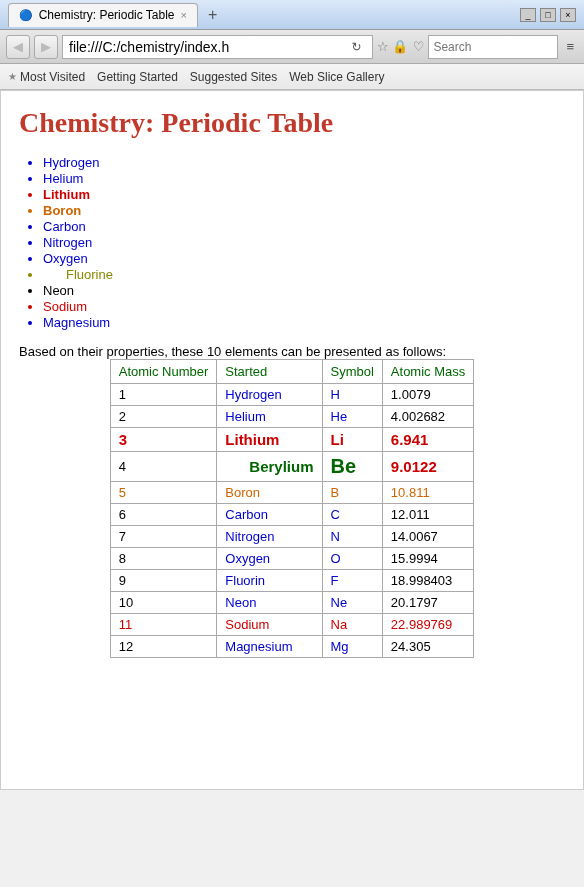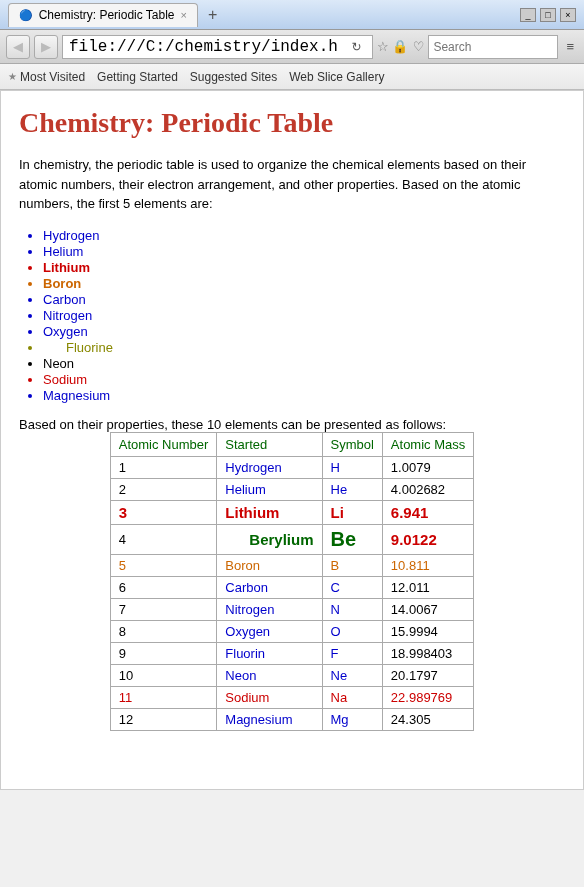--- a/index.html
+++ b/index.html
@@ -91,24 +91,23 @@
       border: 1px solid #aaa;
       padding: 0 6px;
       font-size: 12px;
       background: white;
       display: flex;
       align-items: center;
     }
     .address-input {
       border: none;
       outline: none;
-      font-size: 16px;
+      font-size: 14px;
       width: 100%;
       background: transparent;
-      font-family: Liberation Mono, monospace;
     }
     .refresh-btn {
       width: 20px;
       height: 24px;
       border: none;
       background: none;
       cursor: pointer;
       font-size: 12px;
       color: #555;
     }
@@ -295,21 +294,20 @@
     <span>Suggested Sites</span>
   </div>
   <div class="bookmark-item">
     <span>Web Slice Gallery</span>
   </div>
 </div>
 
 <div class="page-content">
   <h1 class="page-title">Chemistry: Periodic Table</h1>
 
-  <p class="intro-text">In chemistry, the periodic table is used to organize the chemical elements based on their atomic numbers, their electron arrangement, and other properties. Based on the atomic numbers, the first 5 elements are:</p>
 
   <ul class="element-list">
     <li style="color:#0000cc;"><span class="color-blue">Hydrogen</span></li>
     <li style="color:#0000cc;"><span class="color-blue">Helium</span></li>
     <li style="color:#cc0000;">
       <span class="color-red"><strong>Lithium</strong></span>
     </li>
     <li style="color:#cc6600;"><span class="color-orange"><strong>Boron</strong></span></li>
     <li style="color:#0000cc;"><span class="color-blue">Carbon</span></li>
     <li style="color:#0000cc;"><span class="color-blue">Nitrogen</span></li>

